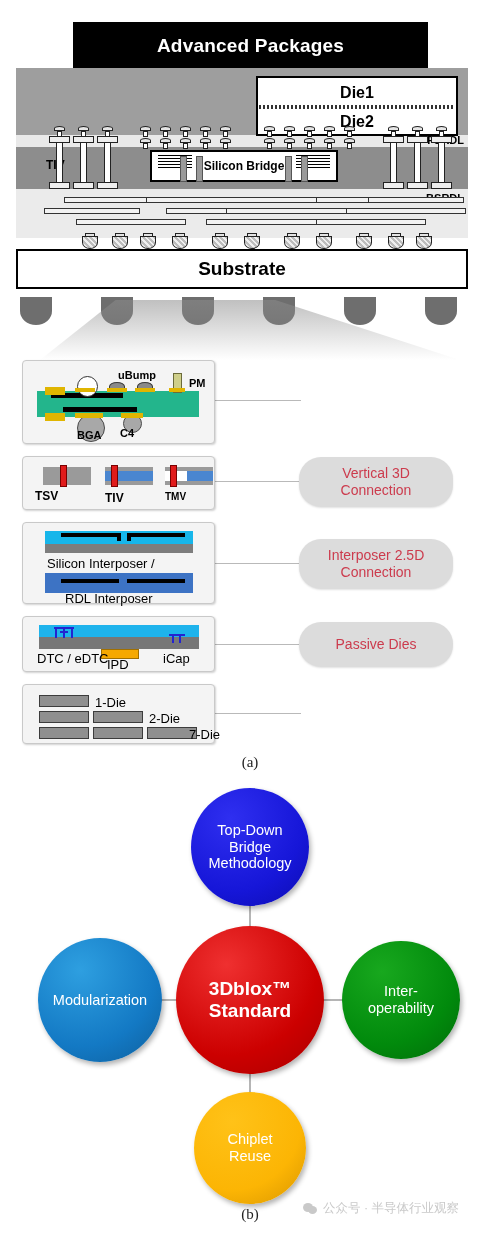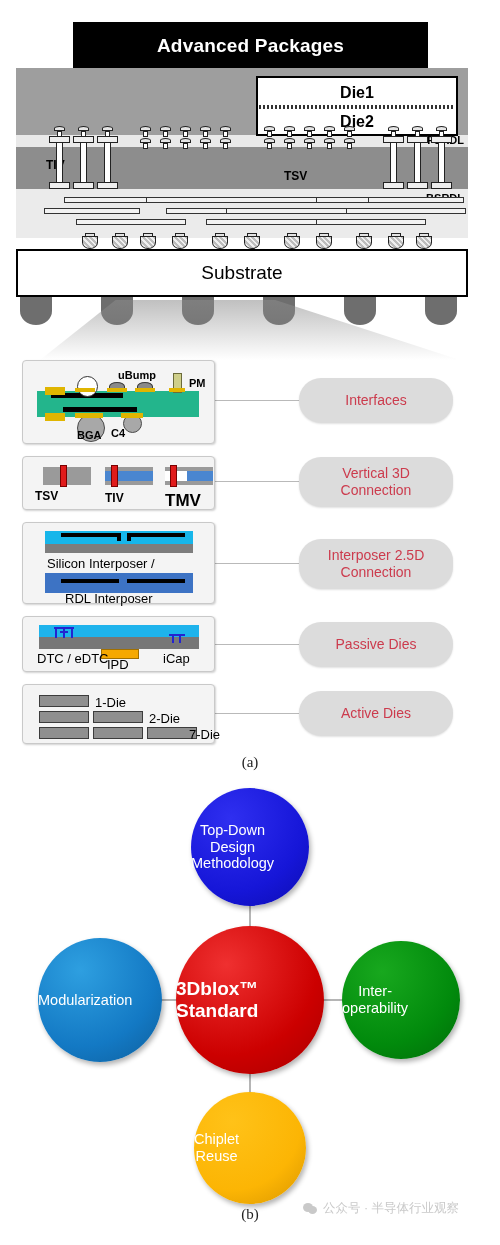--- a/index.html
+++ b/index.html
@@ -65,24 +65,24 @@
 
   .tivcol{position:absolute;width:7px;background:#fff;border:1px solid #222;box-sizing:border-box;}
   .tivcap{position:absolute;width:21px;height:7px;background:#eee;border:1px solid #222;box-sizing:border-box;}
 
   .rdl-trace{position:absolute;height:6px;background:#f2f2f2;border:1px solid #333;box-sizing:border-box;}
   .c4{position:absolute;width:16px;height:13px;
       background:repeating-linear-gradient(45deg,#bdbdbd 0 2px,#f0f0f0 2px 4px);
       border:1px solid #222;border-radius:0 0 50% 50%;box-sizing:border-box;}
   .c4top{position:absolute;width:10px;height:5px;background:#e3e3e3;border:1px solid #222;box-sizing:border-box;}
 
-  #substrate{position:absolute;left:16px;top:249px;width:452px;height:48px;
+  #substrate{position:absolute;left:16px;top:249px;width:452px;height:40px;
              background:#fff;border:2px solid #000;box-sizing:border-box;
              display:flex;align-items:center;justify-content:center;
-             font-weight:normal;font-size:19px;color:#000;}
+             font-weight:bold;font-size:19px;color:#000;}
   .bga-ball{position:absolute;width:32px;height:28px;background:#6e6e6e;border-radius:0 0 50% 50%;}
   #beam{position:absolute;left:40px;top:300px;width:420px;height:60px;
         background:linear-gradient(to bottom,rgba(140,140,140,.55),rgba(255,255,255,0));
         clip-path:polygon(18% 0%,56% 0%,100% 100%,0% 100%);}
 
   
   .panel{position:absolute;left:22px;background:#f4f4f4;border:1px solid #c9c9c9;
          border-radius:4px;box-sizing:border-box;
          box-shadow:1px 1px 2px rgba(0,0,0,.18);}
   .pill{position:absolute;left:299px;width:154px;background:#dcdcdc;border-radius:22px;
@@ -129,21 +129,21 @@
 
   
   #p5{top:684px;width:193px;height:60px;}
   .dierect{position:absolute;height:12px;background:#8f8f8f;border:1px solid #3c3c3c;box-sizing:border-box;}
 
   .caption{position:absolute;width:100%;text-align:center;
            font-family:"Liberation Serif",serif;font-size:15px;color:#222;}
 
   
   .node{position:absolute;border-radius:50%;display:flex;align-items:center;
-        text-align:center;color:#fff;line-height:1.15;
+        justify-content:center;text-align:center;color:#fff;line-height:1.15;
         box-shadow:2px 3px 5px rgba(0,0,0,.3);}
   .spoke{position:absolute;background:#b5b5b5;}
   #n-center{width:148px;height:148px;left:176px;top:926px;
             background:radial-gradient(circle at 34% 26%,#ef3030,#cc0000 62%,#a80000);
             font-size:19px;font-weight:bold;z-index:3;}
   #n-top{width:118px;height:118px;left:191px;top:788px;
          background:radial-gradient(circle at 34% 26%,#2f2ff0,#1616d8 62%,#0c0cb0);
          font-size:14.5px;z-index:2;}
   #n-left{width:124px;height:124px;left:38px;top:938px;
           background:radial-gradient(circle at 34% 26%,#2e9fe0,#1379c4 62%,#0e5e9b);
@@ -180,20 +180,29 @@
       <div class="d d1">Die1</div>
       <div class="hb"></div>
       <div class="d d2">Die2</div>
     </div>
 
     <div class="pkg-txt" id="fsrdl-lbl">FSRDL</div>
     <div class="pkg-txt" id="bsrdl-lbl">BSRDL</div>
     <div class="pkg-txt" id="tiv-lbl">TIV</div>
     <div class="pkg-txt" id="tsv-lbl">TSV</div>
 
+    <div id="bridge">
+      <div class="br-hatch l"></div>
+      <div class="br-hatch r"></div>
+      <div class="br-via" style="left:28px;"></div>
+      <div class="br-via" style="left:44px;"></div>
+      <div class="br-via" style="right:44px;"></div>
+      <div class="br-via" style="right:28px;"></div>
+      <div class="bl">Silicon Bridge</div>
+    </div>
 
     <div id="bump-row">
         <div class="ubump" style="left: 38px; top: 58px;">
           <i></i>
           <b></b>
         </div>
         <div class="ubump" style="left: 62px; top: 58px;">
           <i></i>
           <b></b>
         </div>
@@ -384,43 +393,40 @@
     <div class="ubpad" style="left:112px;top:27px;width:20px;"></div>
     <div class="pm" style="left:150px;top:12px;"></div>
     <div class="ubpad" style="left:146px;top:27px;width:16px;"></div>
     <div class="bgaball" style="left:54px;top:53px;"></div>
     <div class="pad" style="left:52px;top:52px;width:28px;height:5px;"></div>
     <div class="c4ball" style="left:100px;top:53px;"></div>
     <div class="pad" style="left:98px;top:52px;width:22px;height:5px;"></div>
     <div class="mini-txt" style="left:95px;top:8px;">uBump</div>
     <div class="mini-txt" style="left:166px;top:16px;">PM</div>
     <div class="mini-txt" style="left:54px;top:68px;">BGA</div>
-    <div class="mini-txt" style="left:88px;top:66px;">C4</div>
-  </div>
-  <div class="pill" style="top:378px;height:45px;">
-    <span>Interfaces</span>
+    <div class="mini-txt" style="left:97px;top:66px;">C4</div>
   </div>
 
   <div class="panel" id="p2">
     <div class="viacell" style="left:20px;width:48px;">
       <div class="body" style="width:48px;background:#9a9a9a;"></div>
       <div class="red" style="left:17px;"></div>
     </div>
     <div class="viacell" style="left:82px;width:48px;">
       <div class="body" style="width:48px;background:#4a86d0;border-top:4px solid #9a9a9a;border-bottom:4px solid #9a9a9a;box-sizing:border-box;"></div>
       <div class="red" style="left:6px;"></div>
     </div>
     <div class="viacell" style="left:142px;width:48px;">
       <div class="body" style="width:48px;background:#fff;border-top:4px solid #9a9a9a;border-bottom:4px solid #9a9a9a;box-sizing:border-box;"></div>
       <div class="body" style="left:22px;width:26px;background:#4a86d0;border-top:4px solid #9a9a9a;border-bottom:4px solid #9a9a9a;box-sizing:border-box;"></div>
       <div class="red" style="left:5px;"></div>
     </div>
     <div class="mini-txt" style="left:12px;top:32px;font-size:12px;">TSV</div>
     <div class="mini-txt" style="left:82px;top:34px;font-size:12px;">TIV</div>
-    <div class="mini-txt" style="left:142px;top:34px;font-size:17px;">TMV</div>
+    <div class="mini-txt" style="left:142px;top:34px;font-size:10px;">TMV</div>
   </div>
   <div class="pill" style="top:457px;height:50px;flex-direction:column;">
     <span>Vertical 3D</span>
     <span>Connection</span>
   </div>
 
   <div class="panel" id="p3">
     <div class="si cyan" style="top:8px;"></div>
     <div class="si gray" style="top:21px;"></div>
     <div class="blktr" style="left:38px;top:10px;width:58px;"></div>
@@ -464,35 +470,32 @@
     <div class="dierect" style="left:16px;top:10px;width:50px;"></div>
     <div class="mini-txt" style="left:72px;top:10px;font-size:13px;font-weight:normal;">1-Die</div>
     <div class="dierect" style="left:16px;top:26px;width:50px;"></div>
     <div class="dierect" style="left:70px;top:26px;width:50px;"></div>
     <div class="mini-txt" style="left:126px;top:26px;font-size:13px;font-weight:normal;">2-Die</div>
     <div class="dierect" style="left:16px;top:42px;width:50px;"></div>
     <div class="dierect" style="left:70px;top:42px;width:50px;"></div>
     <div class="dierect" style="left:124px;top:42px;width:50px;"></div>
     <div class="mini-txt" style="left:166px;top:42px;font-size:13px;font-weight:normal;">7-Die</div>
   </div>
-  <div class="pill" style="top:691px;height:45px;">
-    <span>Active Dies</span>
-  </div>
 
   <div class="caption" style="top:754px;">(a)</div>
 
   <div class="spoke" style="left:249px;top:900px;width:2px;height:40px;"></div>
   <div class="spoke" style="left:150px;top:999px;width:40px;height:2px;"></div>
   <div class="spoke" style="left:316px;top:999px;width:38px;height:2px;"></div>
   <div class="spoke" style="left:249px;top:1068px;width:2px;height:36px;"></div>
 
   <div class="node" id="n-top">
     <div>
       <div>Top-Down</div>
-      <div>Design</div>
+      <div>Bridge</div>
       <div>Methodology</div>
     </div>
   </div>
 
   <div class="node" id="n-left">
     <div>Modularization</div>
   </div>
 
   <div class="node" id="n-center">
     <div>

